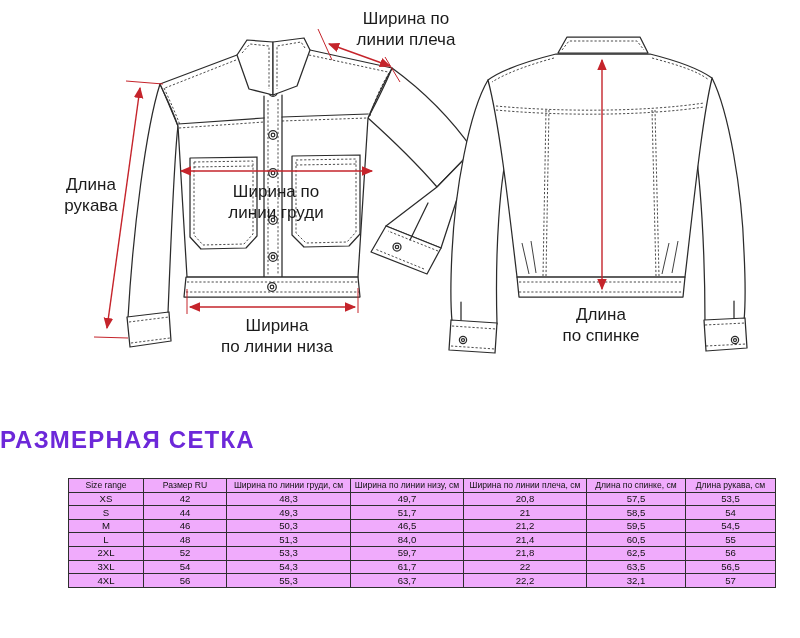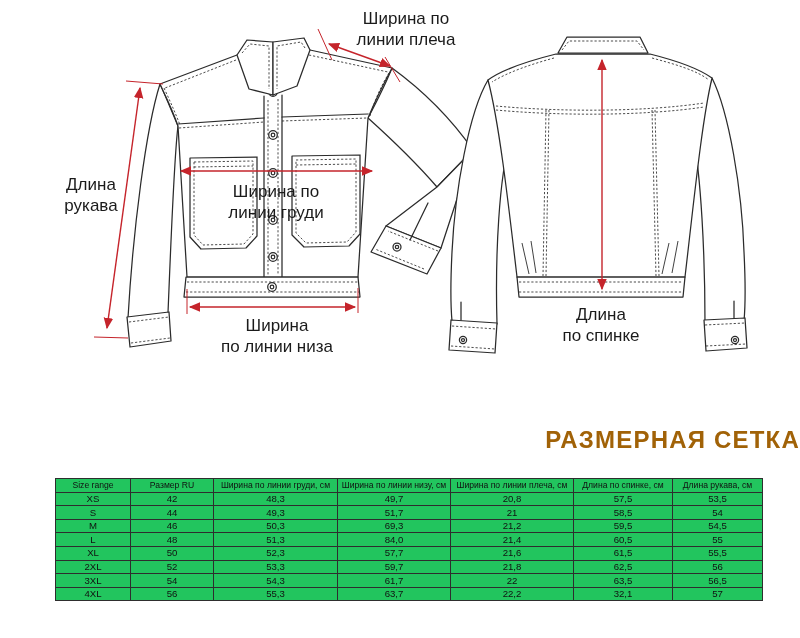--- a/index.html
+++ b/index.html
@@ -1,23 +1,23 @@
 <!DOCTYPE html>
 <html><head>
 <meta charset="utf-8">
 <style>
   html,body{margin:0;padding:0;background:#fff;}
   .canvas{position:relative;width:800px;height:638px;background:#fff;overflow:hidden;
           font-family:"Liberation Sans",sans-serif;color:#151515;}
   .drawing{position:absolute;left:0;top:0;}
   .lbl{font-family:"Liberation Sans",sans-serif;font-size:17px;fill:#1b1b1b;}
-  .page-title{position:absolute;left:0;top:426px;width:800px;text-align:right;
-              font-size:24px;font-weight:600;letter-spacing:1.2px;color:#a16207;}
-  table.size-table{position:absolute;left:55px;top:478px;width:707px;border-collapse:collapse;
-                   table-layout:fixed;background:#22c55e;}
+  .page-title{position:absolute;left:0;top:426px;width:800px;text-align:left;
+              font-size:24px;font-weight:600;letter-spacing:1.2px;color:#6d28d9;}
+  table.size-table{position:absolute;left:68px;top:478px;width:707px;border-collapse:collapse;
+                   table-layout:fixed;background:#f0abfc;}
   table.size-table th,table.size-table td{border:1px solid #2e2e2e;text-align:center;
                    vertical-align:middle;padding:0;height:12.6px;line-height:1;
                    white-space:nowrap;overflow:hidden;font-weight:400;color:#111;}
   table.size-table th{font-size:8.6px;}
   table.size-table td{font-size:9.6px;}
   
   .ln{fill:none;stroke:#2b2b2b;stroke-width:1.25;stroke-linejoin:round;stroke-linecap:round;}
   .fw{fill:#ffffff;}
   .dsh{fill:none;stroke:#2b2b2b;stroke-width:0.85;stroke-dasharray:2.2 1.9;}
   .thin{fill:none;stroke:#2b2b2b;stroke-width:0.9;}
@@ -212,44 +212,35 @@
           <td>49,3</td>
           <td>51,7</td>
           <td>21</td>
           <td>58,5</td>
           <td>54</td>
         </tr>
         <tr>
           <td>M</td>
           <td>46</td>
           <td>50,3</td>
-          <td>69,3</td>
+          <td>46,5</td>
           <td>21,2</td>
           <td>59,5</td>
           <td>54,5</td>
         </tr>
         <tr>
           <td>L</td>
           <td>48</td>
           <td>51,3</td>
           <td>84,0</td>
           <td>21,4</td>
           <td>60,5</td>
           <td>55</td>
         </tr>
         <tr>
-          <td>XL</td>
-          <td>50</td>
-          <td>52,3</td>
-          <td>57,7</td>
-          <td>21,6</td>
-          <td>61,5</td>
-          <td>55,5</td>
-        </tr>
-        <tr>
           <td>2XL</td>
           <td>52</td>
           <td>53,3</td>
           <td>59,7</td>
           <td>21,8</td>
           <td>62,5</td>
           <td>56</td>
         </tr>
         <tr>
           <td>3XL</td>

